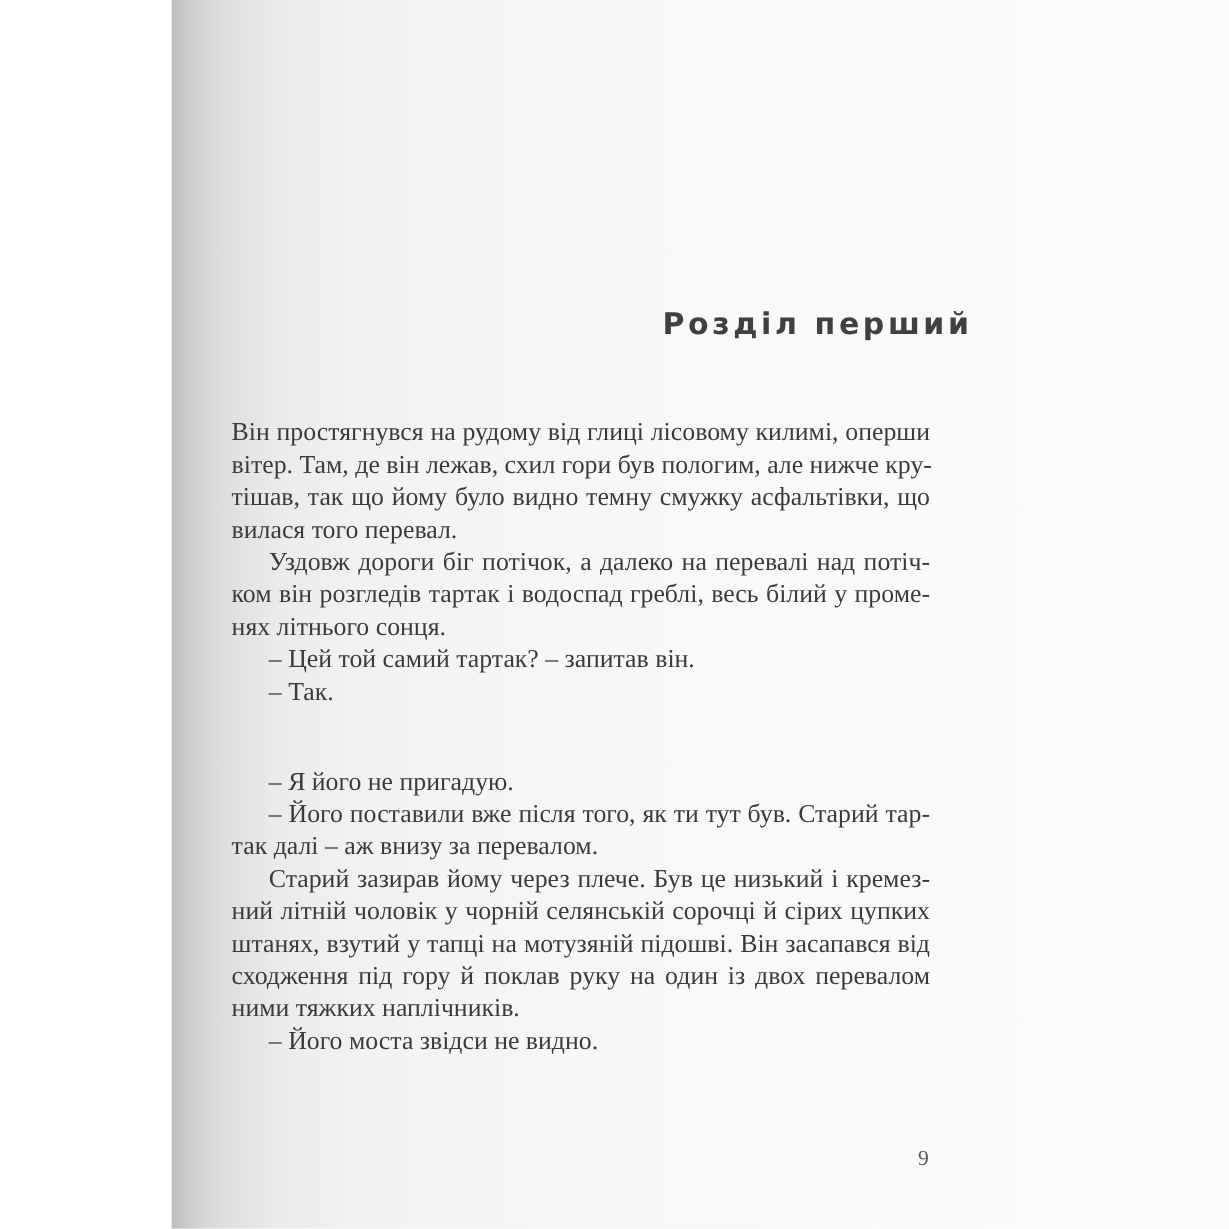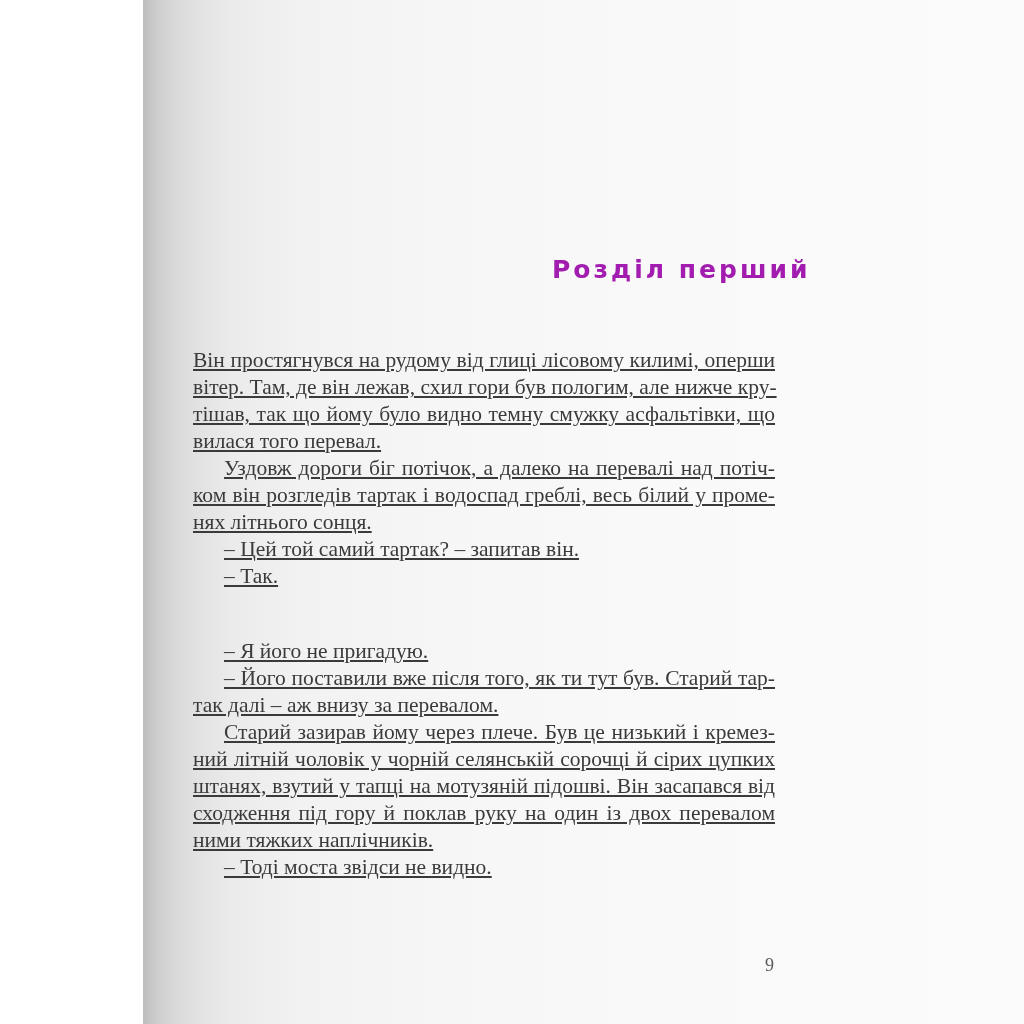--- a/index.html
+++ b/index.html
@@ -31,38 +31,37 @@
         #fbfbfb 881px);
     }
     .chapter-title {
       position: absolute;
       left: 552px;
       top: 255px;
       font-family: "DejaVu Sans", sans-serif;
       font-size: 25px;
       font-weight: bold;
       letter-spacing: 3px;
-      color: #a21caf;
+      color: #404040;
       white-space: nowrap;
     }
     .body-text {
       position: absolute;
       left: 193px;
       top: 347px;
       width: 582px;
       font-family: "Liberation Serif", "DejaVu Serif", serif;
       font-size: 21.5px;
       line-height: 27px;
       color: #3a3a3a;
     }
     .para {
       margin: 0;
       text-align: justify;
       text-align-last: left;
-      text-decoration: underline;
     }
     .line {
       display: block;
       text-align: justify;
       text-align-last: justify;
       white-space: nowrap;
     }
     .line.last {
       text-align-last: left;
     }
@@ -111,17 +110,17 @@
     <p class="para">
     </p>
     <p class="para">
       <span class="line" style="padding-left: 31px;">Старий зазирав йому через плече. Був це низький і кремез-</span>
       <span class="line">ний літній чоловік у чорній селянській сорочці й сірих цупких</span>
       <span class="line">штанях, взутий у тапці на мотузяній підошві. Він засапався від</span>
       <span class="line">сходження під гору й поклав руку на один із двох перевалом</span>
       <span class="line last">ними тяжких наплічників.</span>
     </p>
     <p class="para">
-      <span class="line last" style="padding-left: 31px;">– Тоді моста звідси не видно.</span>
+      <span class="line last" style="padding-left: 31px;">– Його моста звідси не видно.</span>
     </p>
   </div>
 
 <div class="page-number">9</div>
 
 </body></html>

